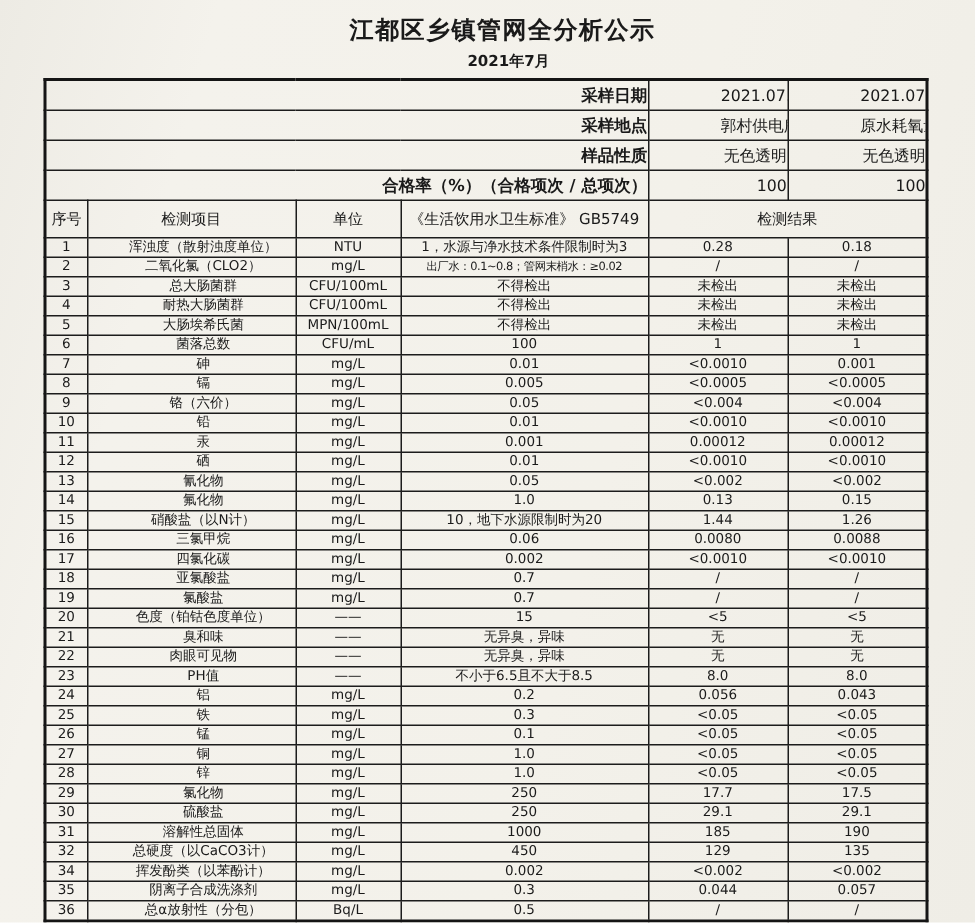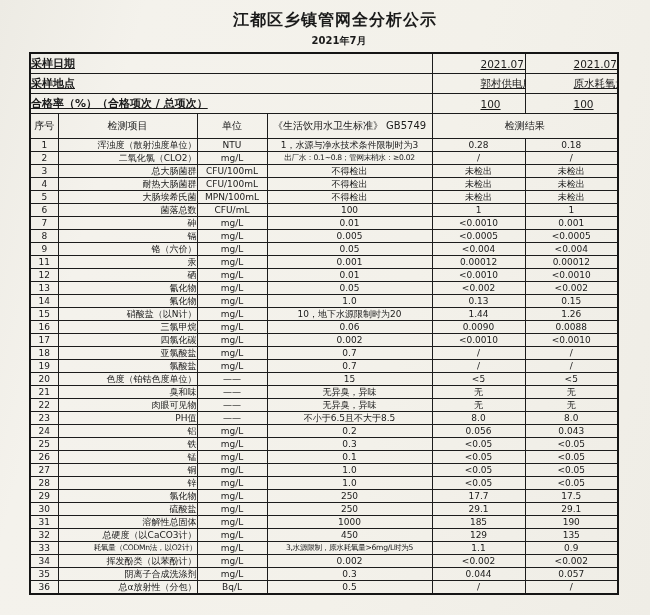--- a/index.html
+++ b/index.html
@@ -27,26 +27,26 @@
     background:transparent;
   }
   table.analysis td,table.analysis th{
     border:1px solid #1c1c1c;
     padding:0;
     overflow:hidden;
     white-space:nowrap;
     font-weight:normal;
   }
   table.analysis{border:2px solid #151515;}
-  .info-row td{height:19px;font-size:11px;text-align:left;text-decoration:underline;}
+  .info-row td{height:19px;font-size:11px;text-align:right;}
   .info-row .info-label{font-weight:bold;}
   .info-row .v{font-size:10.5px;padding-left:48px;}
   .col-header-row th{height:24px;font-size:10px;font-weight:bold;text-align:center;}
   .data-row td{height:12px;font-size:9px;line-height:1;text-align:center;}
-  .data-row td.item{text-align:right;padding-left:16px;}
+  .data-row td.item{text-align:center;padding-left:16px;}
   .data-row td.small{font-size:7.6px;letter-spacing:-0.3px;}
 </style>
 </head>
 <body>
 
 <div class="page">
 
   <div class="doc-title">江都区乡镇管网全分析公示</div>
   <div class="doc-subtitle">2021年7月</div>
 
@@ -65,20 +65,25 @@
       <td class="v v1">2021.07.19</td>
       <td class="v v2">2021.07.19</td>
     </tr>
 
     <tr class="info-row">
       <td colspan="4" class="info-label">采样地点</td>
       <td class="v v1">郭村供电所</td>
       <td class="v v2">原水耗氧量</td>
     </tr>
 
+    <tr class="info-row">
+      <td colspan="4" class="info-label">样品性质</td>
+      <td class="v v1">无色透明</td>
+      <td class="v v2">无色透明</td>
+    </tr>
 
     <tr class="info-row">
       <td colspan="4" class="info-label">合格率（%）（合格项次 / 总项次）</td>
       <td class="v v1">100</td>
       <td class="v v2">100</td>
     </tr>
   </tbody>
     <tbody>
       <tr class="col-header-row">
         <th>序号</th>
@@ -163,20 +168,28 @@
 
     <tr class="data-row">
       <td class="no">9</td>
       <td class="item">铬（六价）</td>
       <td class="unit">mg/L</td>
       <td class="std">0.05</td>
       <td class="r1">&lt;0.004</td>
       <td class="r2">&lt;0.004</td>
     </tr>
 
+    <tr class="data-row">
+      <td class="no">10</td>
+      <td class="item">铅</td>
+      <td class="unit">mg/L</td>
+      <td class="std">0.01</td>
+      <td class="r1">&lt;0.0010</td>
+      <td class="r2">&lt;0.0010</td>
+    </tr>
 
     <tr class="data-row">
       <td class="no">11</td>
       <td class="item">汞</td>
       <td class="unit">mg/L</td>
       <td class="std">0.001</td>
       <td class="r1">0.00012</td>
       <td class="r2">0.00012</td>
     </tr>
 
@@ -214,21 +227,21 @@
       <td class="std">10，地下水源限制时为20</td>
       <td class="r1">1.44</td>
       <td class="r2">1.26</td>
     </tr>
 
     <tr class="data-row">
       <td class="no">16</td>
       <td class="item">三氯甲烷</td>
       <td class="unit">mg/L</td>
       <td class="std">0.06</td>
-      <td class="r1">0.0090</td>
+      <td class="r1">0.0080</td>
       <td class="r2">0.0088</td>
     </tr>
 
     <tr class="data-row">
       <td class="no">17</td>
       <td class="item">四氯化碳</td>
       <td class="unit">mg/L</td>
       <td class="std">0.002</td>
       <td class="r1">&lt;0.0010</td>
       <td class="r2">&lt;0.0010</td>
@@ -362,28 +375,20 @@
 
     <tr class="data-row">
       <td class="no">32</td>
       <td class="item">总硬度（以CaCO3计）</td>
       <td class="unit">mg/L</td>
       <td class="std">450</td>
       <td class="r1">129</td>
       <td class="r2">135</td>
     </tr>
 
-    <tr class="data-row">
-      <td class="no">33</td>
-      <td class="item small">耗氧量（CODMn法，以O2计）</td>
-      <td class="unit">mg/L</td>
-      <td class="std small">3,水源限制，原水耗氧量&gt;6mg/L时为5</td>
-      <td class="r1">1.1</td>
-      <td class="r2">0.9</td>
-    </tr>
 
     <tr class="data-row">
       <td class="no">34</td>
       <td class="item">挥发酚类（以苯酚计）</td>
       <td class="unit">mg/L</td>
       <td class="std">0.002</td>
       <td class="r1">&lt;0.002</td>
       <td class="r2">&lt;0.002</td>
     </tr>
 

